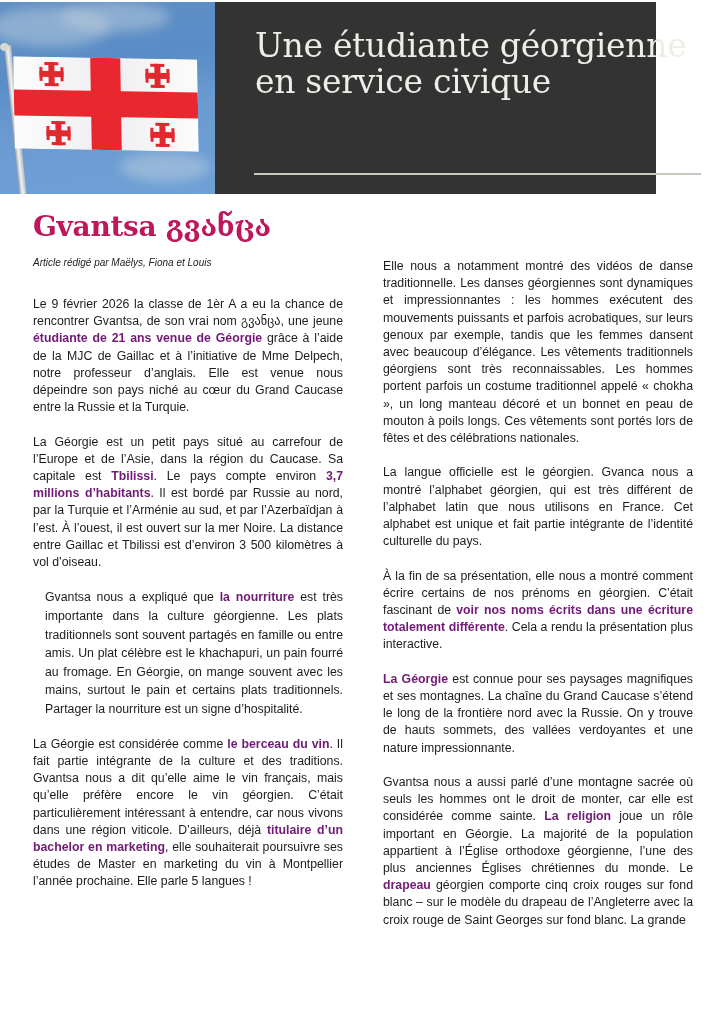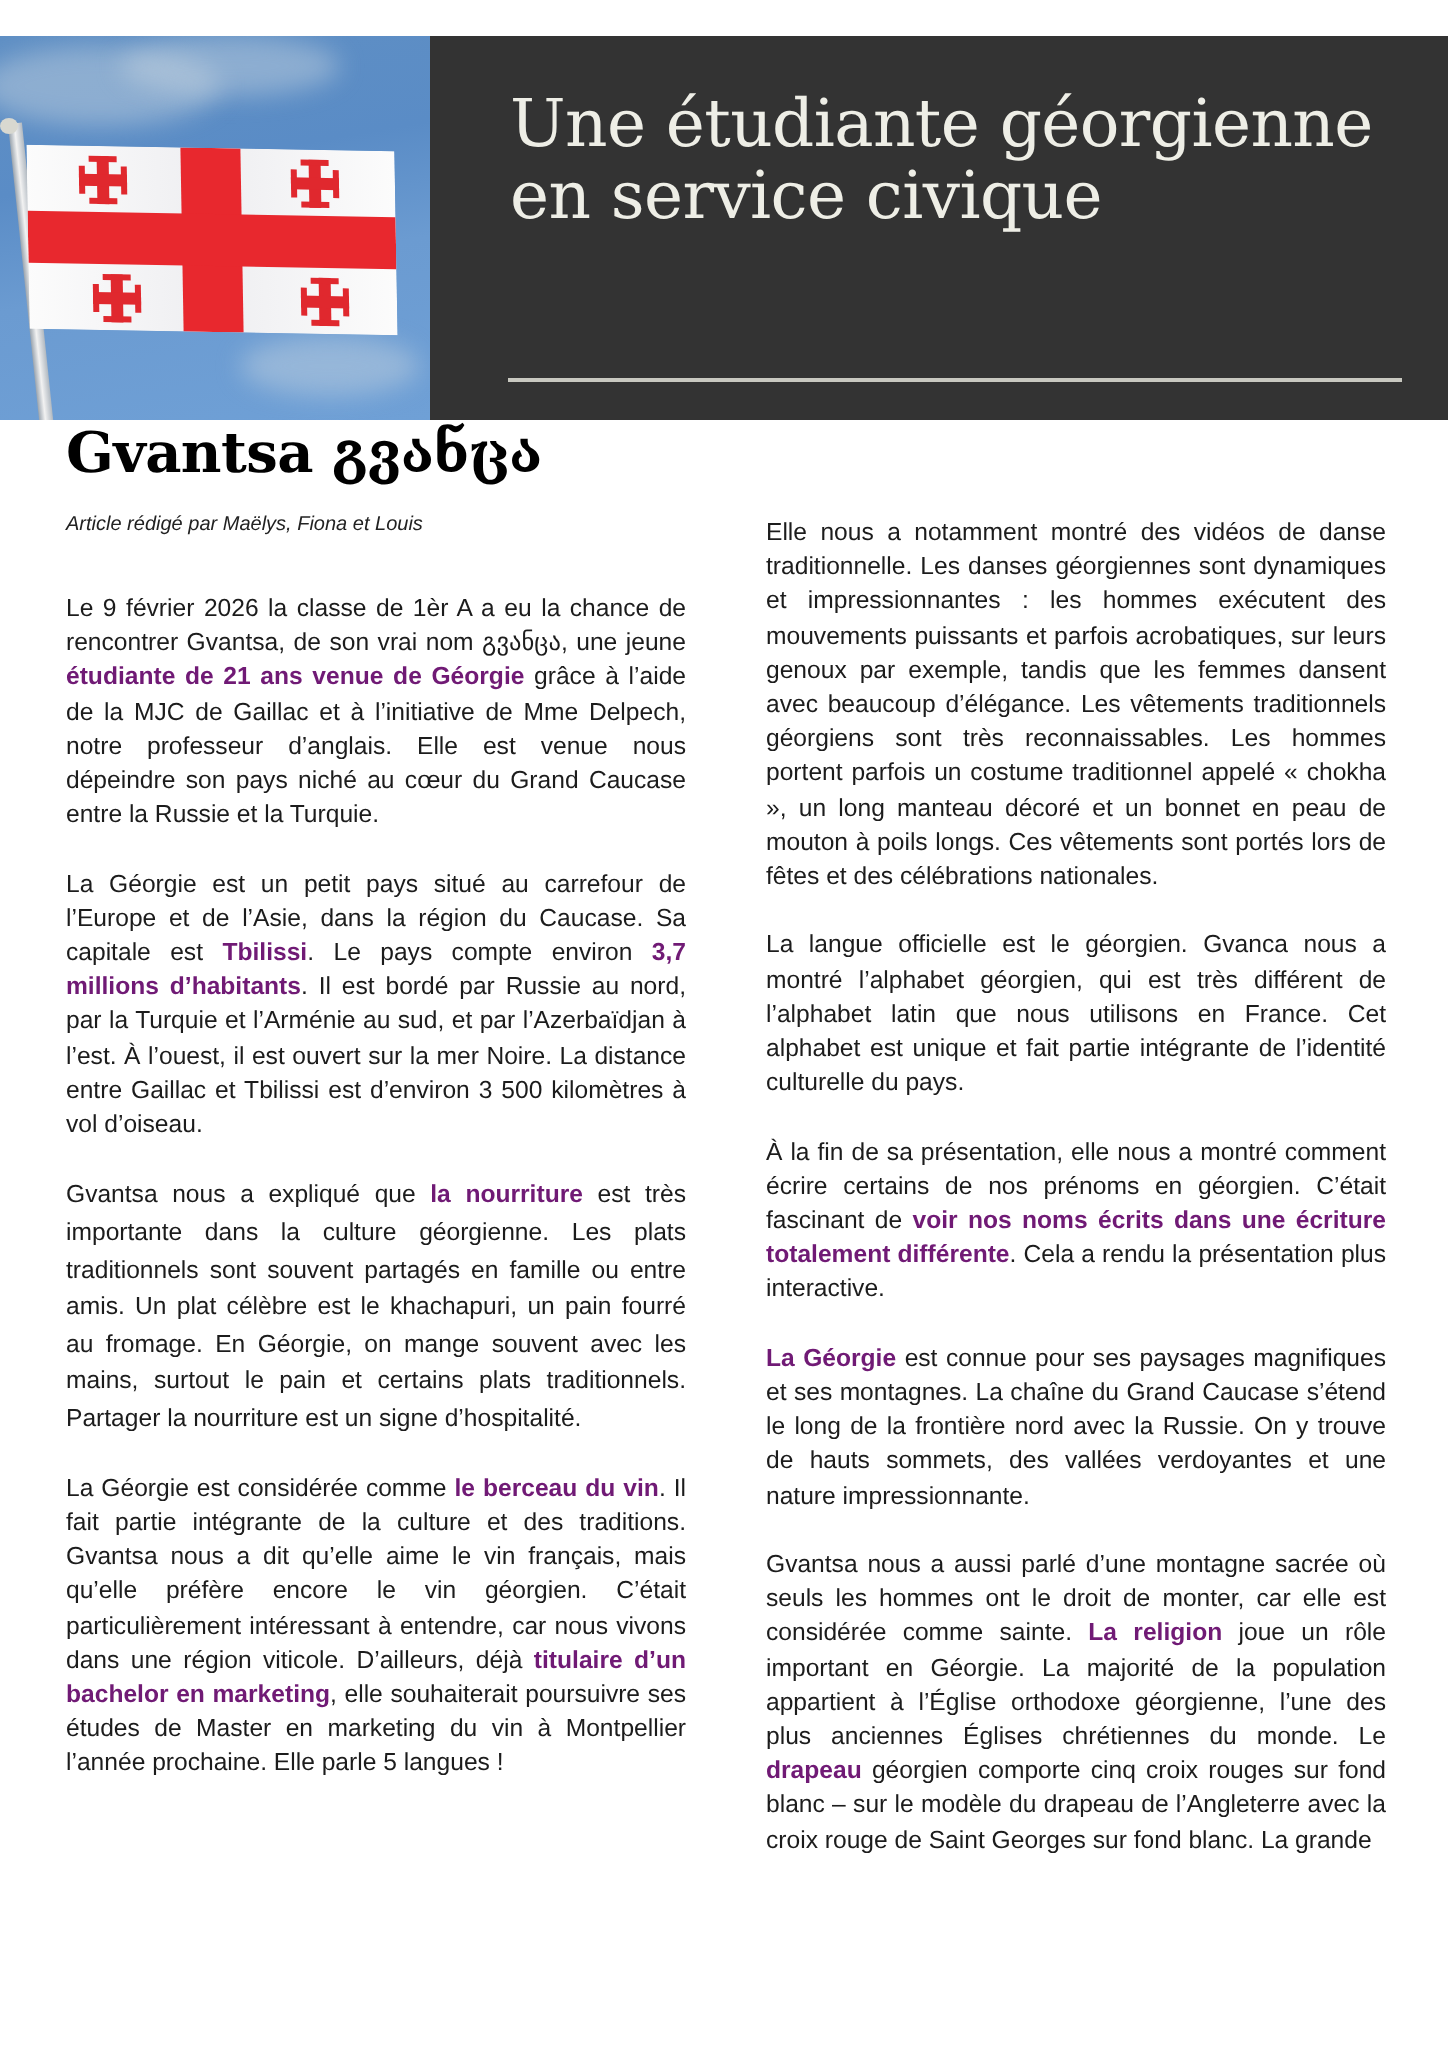--- a/index.html
+++ b/index.html
@@ -1,42 +1,42 @@
 <!DOCTYPE html>
 <html><head>
 <meta charset="utf-8">
 <style>
   * { box-sizing: border-box; margin: 0; padding: 0; }
   html, body { width: 724px; height: 1024px; background: #ffffff; overflow: hidden; }
   body { position: relative; font-family: "Liberation Sans", "DejaVu Sans", sans-serif; color: #1e1e1e; }
 
-  .header { position: absolute; left: 0; top: 18px; width: 724px; height: 192px; display: flex; text-decoration: underline; }
+  .header { position: absolute; left: 0; top: 2px; width: 656px; height: 192px; display: flex; text-decoration: underline; }
   .photo { position: relative; width: 215px; height: 192px; overflow: hidden;
     background: linear-gradient(170deg, #5f8fc4 0%, #5a8cc6 35%, #6b9bd1 60%, #6fa0d6 100%); }
   .cloud { position: absolute; border-radius: 50%; background: rgba(200,212,225,0.45); filter: blur(6px); }
   .pole { position: absolute; left: 4px; top: 44px; width: 7px; height: 150px;
     background: linear-gradient(90deg, #9aa4ae, #f2f2f2 45%, #b0b8c0); transform: rotate(-6deg); transform-origin: top left; }
   .pole-cap { position: absolute; left: 0px; top: 41px; width: 9px; height: 8px; border-radius: 50%; background: #d8d8d0; }
   .flag { position: absolute; left: 14px; top: 56px; width: 184px; height: 92px; transform: skewY(2deg) rotate(-1deg); }
 
   .title-panel { flex: 1; height: 192px; background: #333333; position: relative; }
   .title { position: absolute; left: 40px; top: 26px; width: 480px;
     font-family: "DejaVu Serif", "Liberation Serif", serif; font-size: 33px; line-height: 36px;
     color: #eeeee6; letter-spacing: -0.3px; }
   .title-rule { position: absolute; left: 39px; top: 171px; width: 447px; height: 2px; background: #c8c8c0; }
 
   .heading { position: absolute; left: 33px; top: 210px; font-family: "DejaVu Serif", "Liberation Serif", serif;
-    font-size: 28px; color: #000000; letter-spacing: -0.3px; }
+    font-size: 28px; color: #be185d; letter-spacing: -0.3px; }
   .byline { position: absolute; left: 33px; top: 257px; font-style: italic; font-size: 10px; color: #222; }
 
   .col { position: absolute; width: 310px; font-size: 12.3px; line-height: 17.2px; text-align: justify; color: #1c1c1c; }
   .col-left { left: 33px; top: 296px; }
   .col-right { left: 383px; top: 258px; }
   .col p { margin-bottom: 17.2px; }
-  .col-left p.food { line-height: 18.6px; }
+  .col-left p.food { line-height: 18.6px; margin-left: 12px; }
   b { font-weight: bold; color: #701a75; }
 </style>
 </head>
 <body>
 
 <div class="header">
   <div class="photo">
     <div class="cloud" style="left:-10px;top:5px;width:120px;height:40px;"></div>
     <div class="cloud" style="left:60px;top:0px;width:110px;height:30px;"></div>
     <div class="cloud" style="left:120px;top:150px;width:90px;height:30px;"></div>

